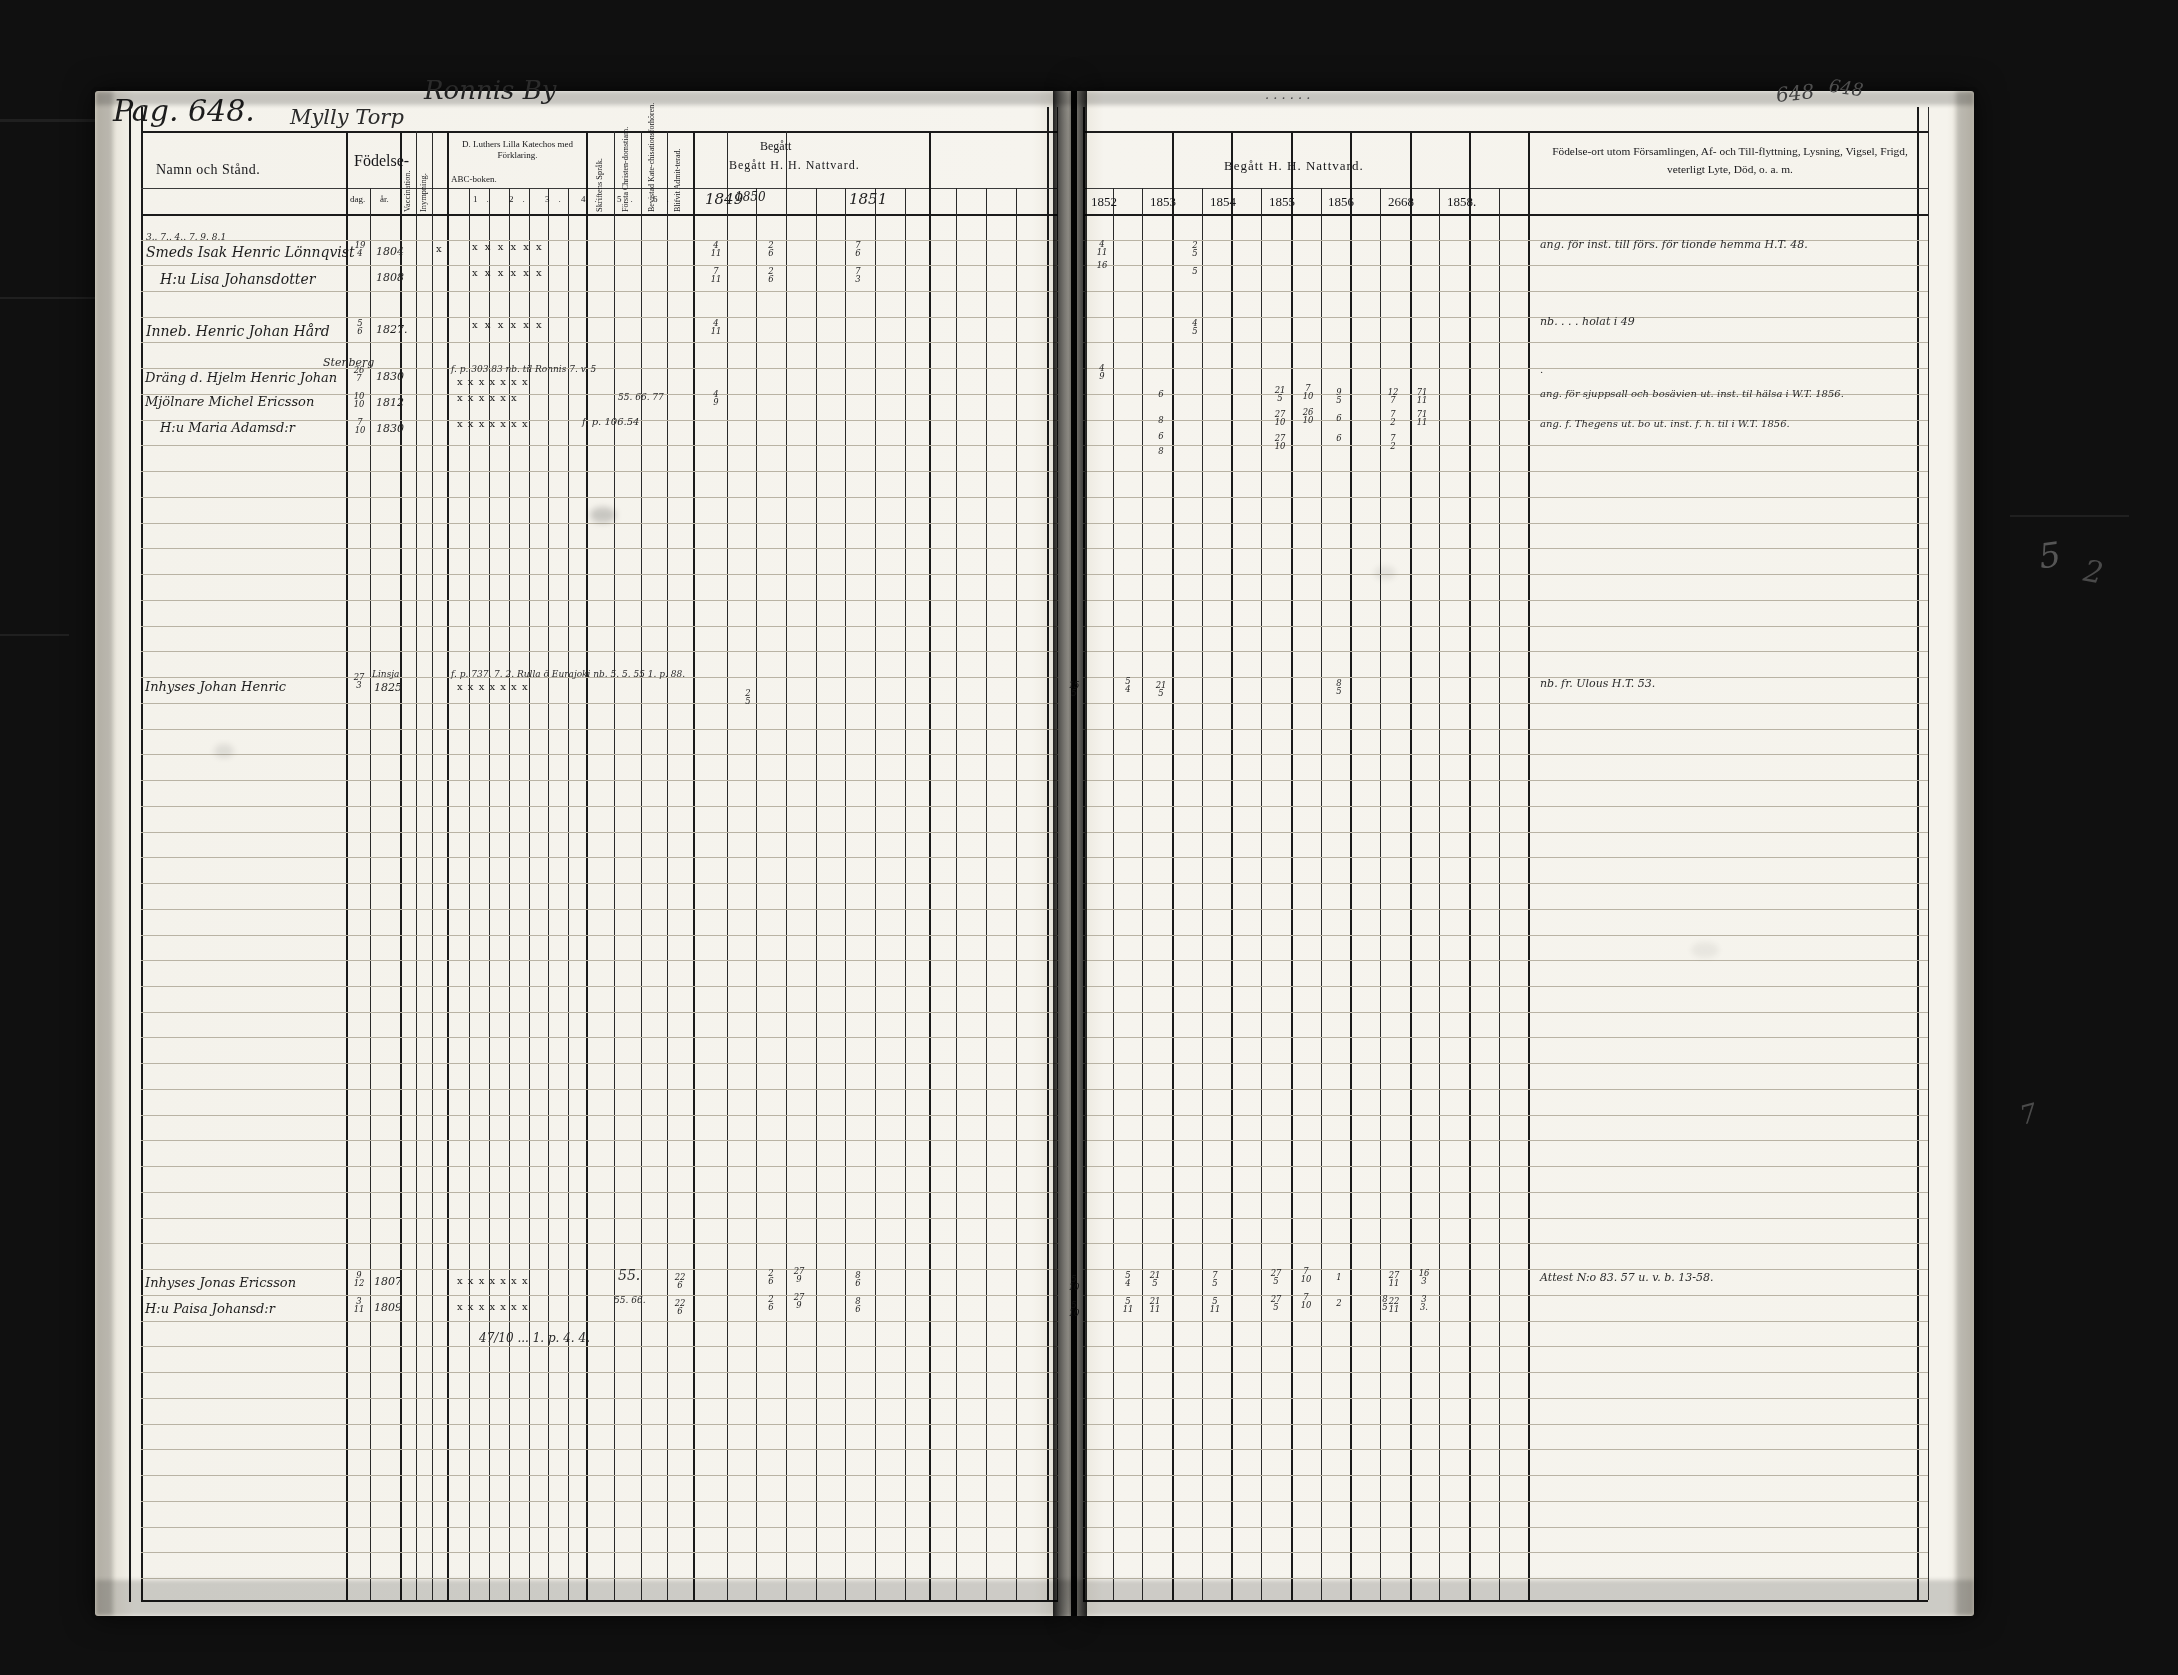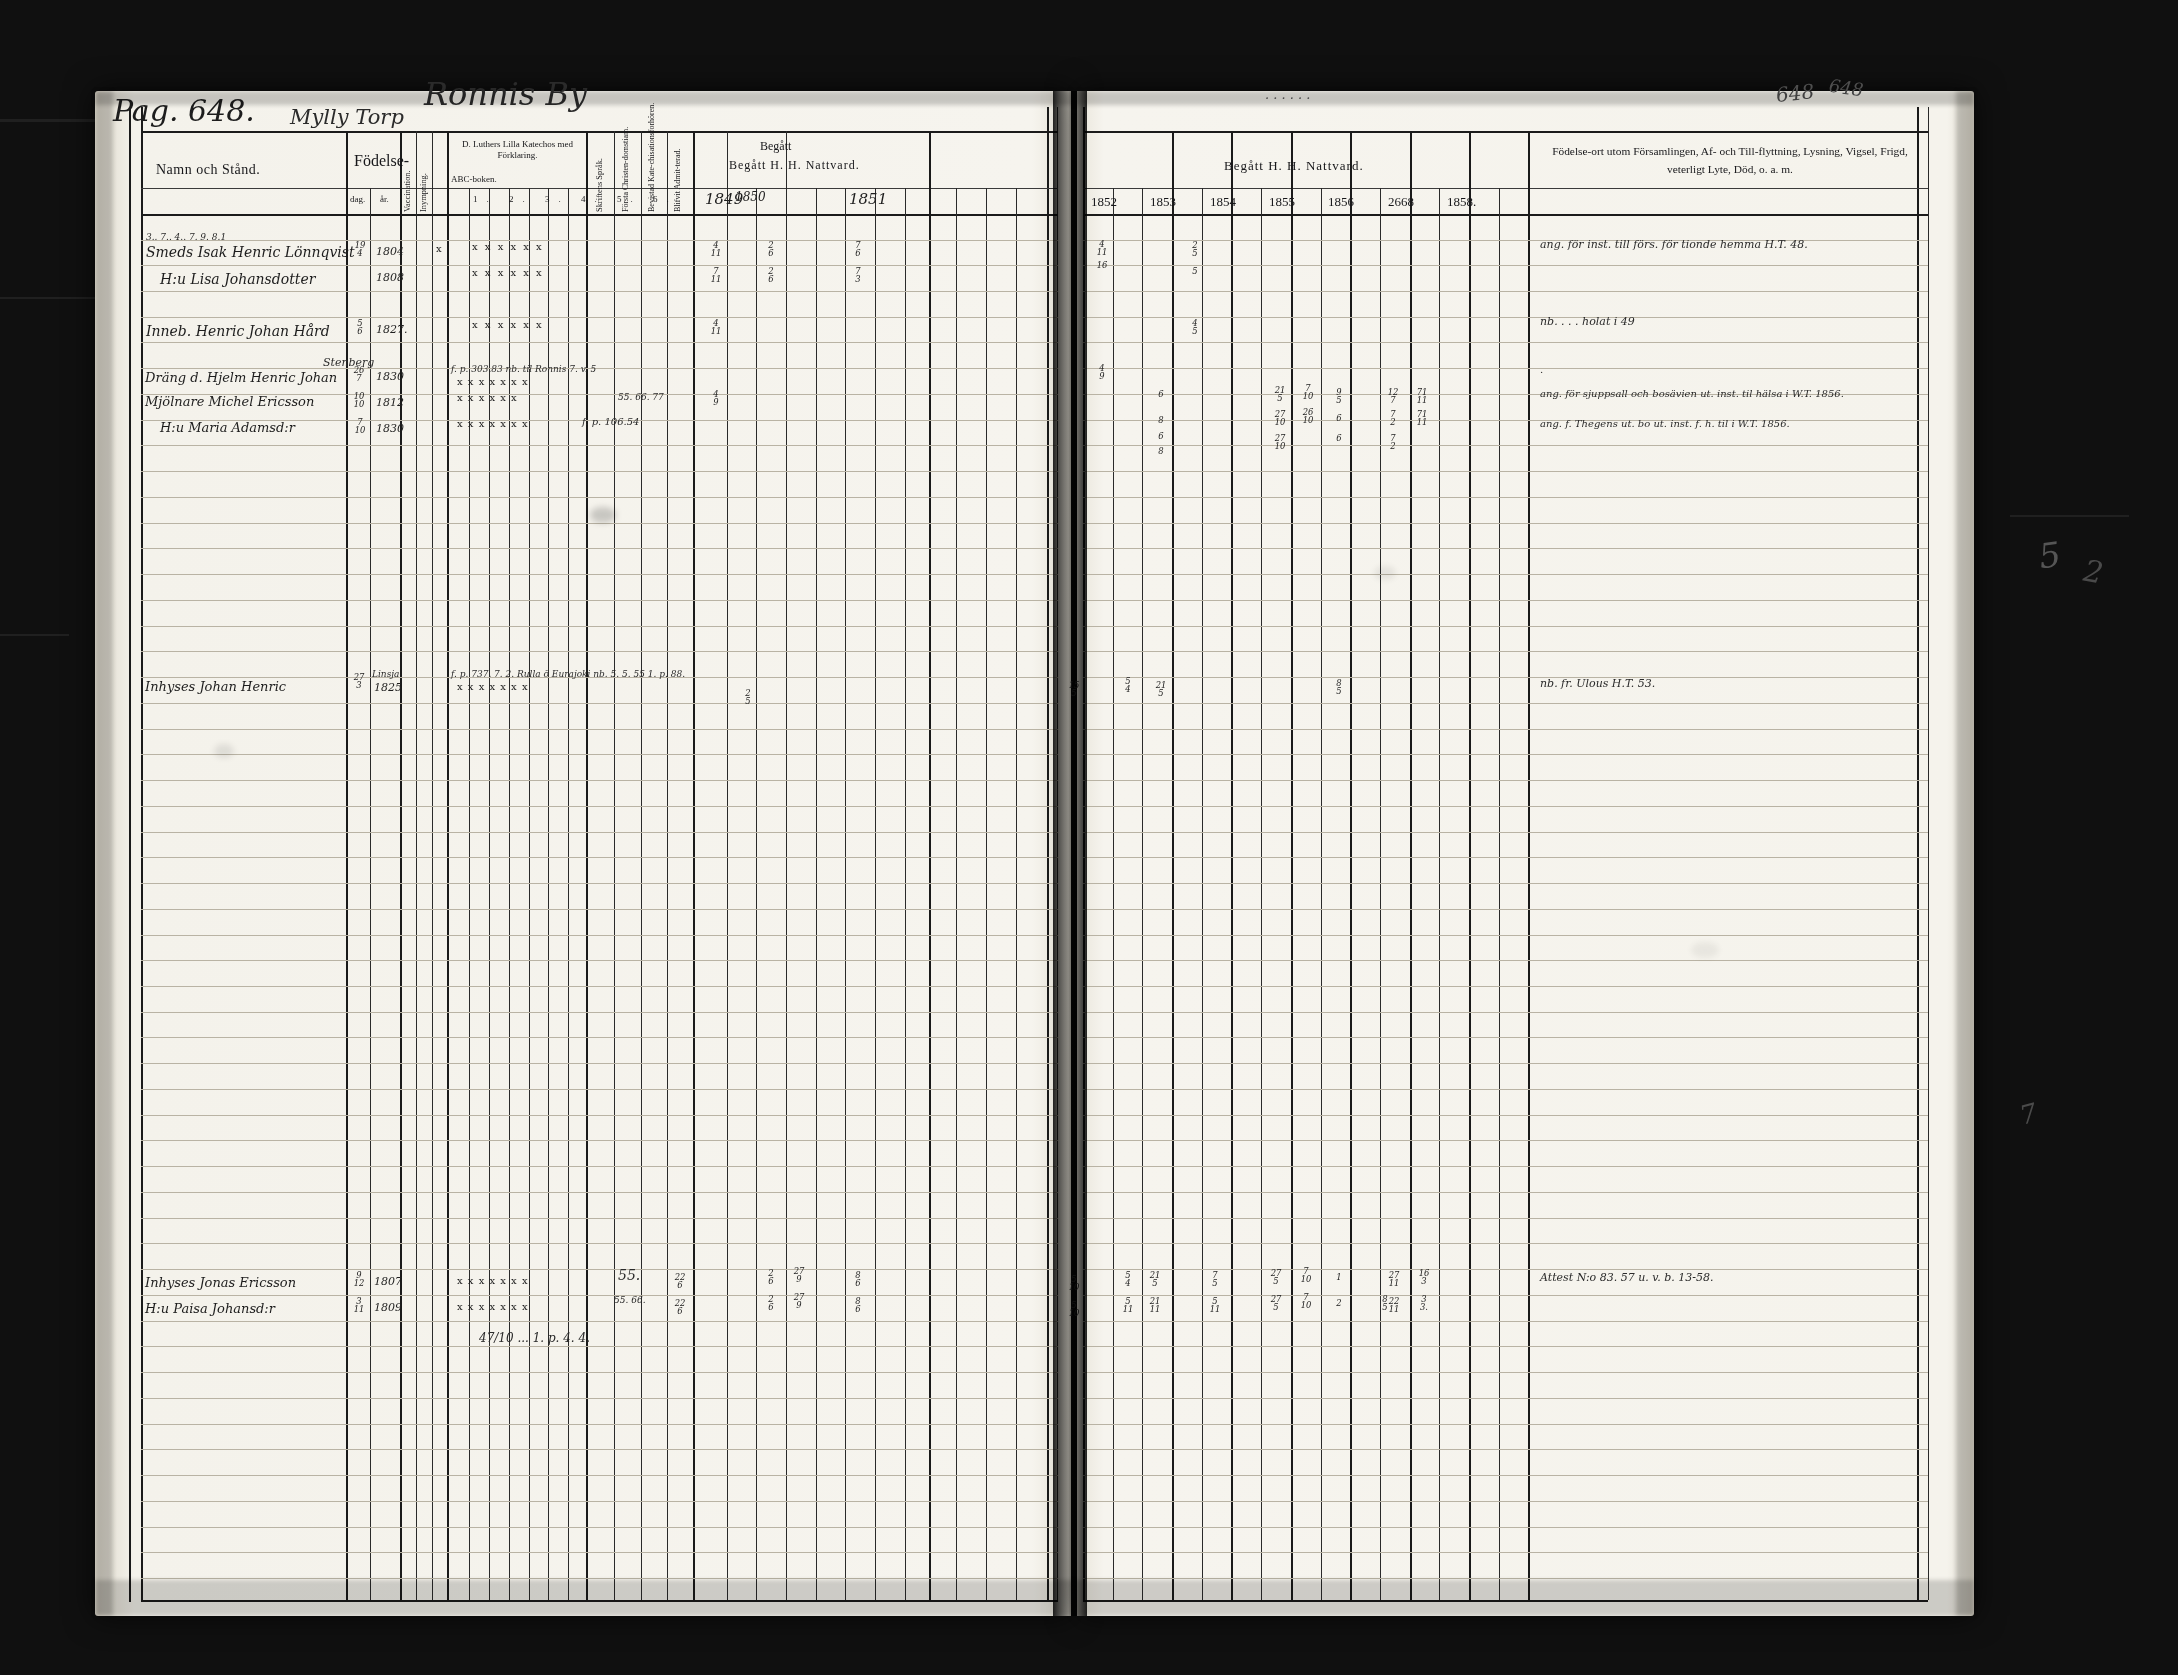--- a/index.html
+++ b/index.html
@@ -69,21 +69,21 @@
 
   <div class="leaf" id="leafL">
 
     <div class="vline thick" style="left:34px;top:16px;height:1495px;"></div>
     <div class="vline thick" style="left:46px;top:16px;height:1495px;"></div>
     <div class="vline thick" style="left:952px;top:16px;height:1493px;"></div>
     <div class="vline" style="left:962px;top:16px;height:1493px;"></div>
 
     <div class="hand" style="position:absolute;left:18px;top:2px;font-size:30px;">Pag. 648.</div>
     <div class="hand" style="position:absolute;left:153px;top:14px;font-size:21px;color:#2b2b2b;margin-left:42px;">Mylly Torp</div>
-    <div class="hand" style="position:absolute;left:329px;top:-16px;font-size:32px;color:#2b2b2b;text-align:right;">Ronnis By</div>
+    <div class="hand" style="position:absolute;left:329px;top:-16px;font-size:26px;color:#2b2b2b;text-align:right;">Ronnis By</div>
 
     <div class="hline thick" style="left:46px;top:40px;width:917px;"></div>
     <div class="hline" style="left:46px;top:97px;width:917px;"></div>
     <div class="hline thick" style="left:46px;top:123px;width:917px;"></div>
 
     <div class="vline thick" style="left:251px;top:40px;height:1470px;"></div>
     <div class="vline" style="left:275px;top:97px;height:1413px;"></div>
     <div class="vline thick" style="left:305px;top:40px;height:1470px;"></div>
     <div class="vline" style="left:321px;top:40px;height:1470px;"></div>
     <div class="vline" style="left:337px;top:40px;height:1470px;"></div>

